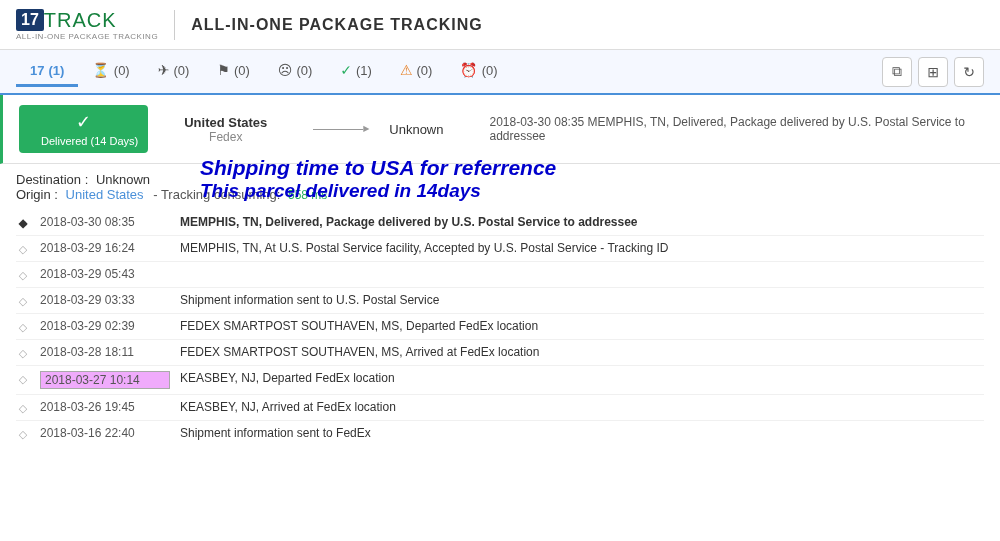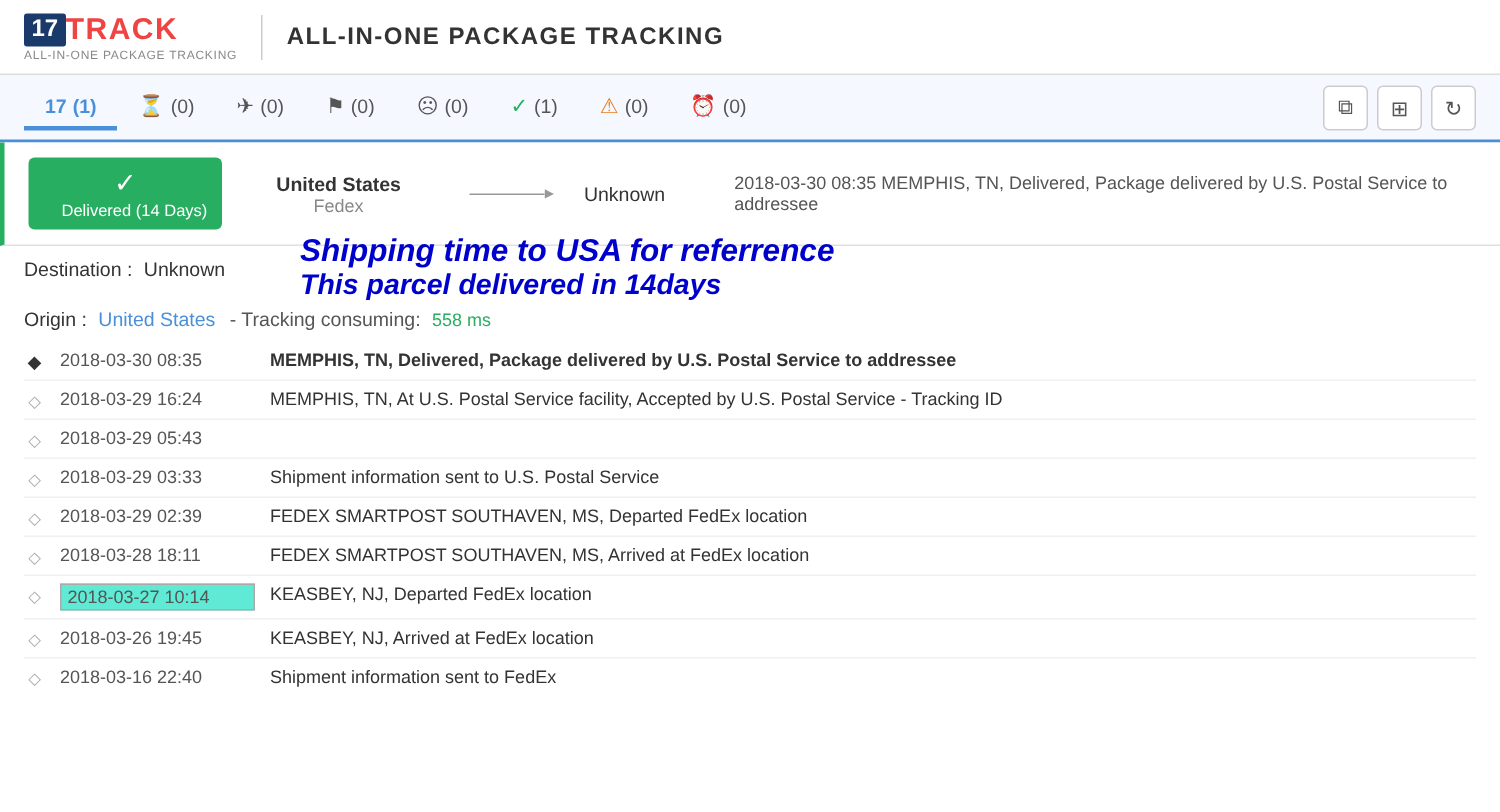--- a/index.html
+++ b/index.html
@@ -22,49 +22,49 @@
     
     .package-card { display: flex; align-items: center; padding: 10px 16px; border-bottom: 1px solid #e0e0e0; background: #fff; gap: 16px; }
     .status-badge { background: #27ae60; color: #fff; border-radius: 4px; padding: 6px 10px; min-width: 80px; text-align: center; font-size: 12px; display: flex; flex-direction: column; align-items: center; }
     .status-check { font-size: 18px; }
     .status-label { font-size: 11px; margin-top: 2px; padding-left: 12px; }
     .route-info { display: flex; flex-direction: column; align-items: center; margin: 0 20px; }
     .last-event { font-size: 12px; color: #555; flex: 1; padding-left: 10px; }
 
     
     .details-section { padding: 8px 16px 4px 16px; background: #fff; }
-    .destination-line { font-size: 13px; color: #333; margin-bottom: 18px; }
+    .destination-line { font-size: 13px; color: #333; margin-bottom: 0; }
     .origin-line { font-size: 13px; color: #333; }
     .origin-link { color: #4a90d9; }
     .tracking-time { color: #27ae60; font-size: 12px; }
 
     
     .events-section { padding: 4px 16px 0 16px; position: relative; }
     .event-row { display: flex; align-items: flex-start; padding: 5px 0; border-bottom: 1px solid #f0f0f0; gap: 10px; }
     .event-row:last-child { border-bottom: none; }
     .event-diamond { width: 14px; height: 14px; display: flex; align-items: center; justify-content: center; flex-shrink: 0; margin-top: 1px; }
     .diamond-filled { color: #333; font-size: 12px; }
     .diamond-empty { color: #aaa; font-size: 11px; }
     .event-time { font-size: 12px; color: #555; width: 130px; flex-shrink: 0; }
-    .event-time.highlight { border: 1px solid #aaa; padding: 1px 4px; background: #5eead4; }
+    .event-time.highlight { border: 1px solid #aaa; padding: 1px 4px; background: #f0abfc; }
     .event-desc { font-size: 12px; color: #333; flex: 1; }
     .event-desc.bold { font-weight: bold; }
 
     .details-wrapper { position: relative; }
   </style>
 </head>
 <body>
 
 <div class="header">
   <div class="logo-wrapper">
     <div style="display:flex; align-items:center;">
       <div style="background:#1a3a6b; color:#fff; font-weight:bold; font-size:16px; padding:2px 5px; border-radius:2px;">
         <span style="color:#fff;">17</span>
       </div>
-      <span style="color:#ef4444; font-weight:bold; font-size:20px; letter-spacing:1px;">TRACK</span>
+      <span style="color:#15803d; font-weight:normal; font-size:20px; letter-spacing:1px;">TRACK</span>
     </div>
     <span style="font-size:8px; color:#888; letter-spacing:0.5px;">ALL-IN-ONE PACKAGE TRACKING</span>
   </div>
   <div class="divider-v"></div>
   <div class="header-title">ALL-IN-ONE PACKAGE TRACKING</div>
 </div>
 
 <div class="tabs">
   <div class="tab active">
     <span class="tab-icon" style="font-weight:bold; font-size:13px; color:#4a90d9;">17</span>

